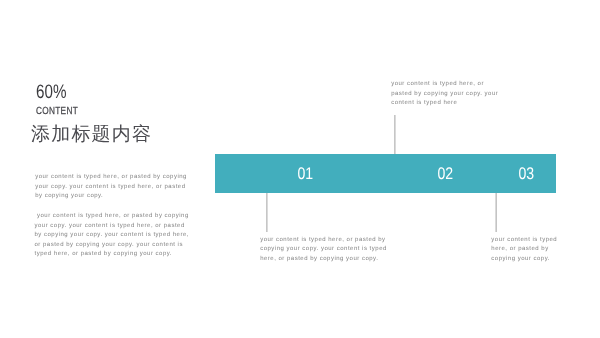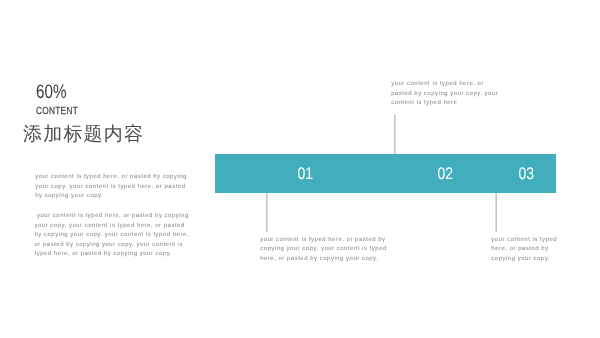--- a/index.html
+++ b/index.html
@@ -25,21 +25,21 @@
     transform:scaleX(0.78);transform-origin:left top;
   }
   .content-label{
     position:absolute;left:36px;top:105.5px;
     font-size:10.3px;line-height:normal;color:#4a4a4f;letter-spacing:0.4px;
     -webkit-text-stroke:0.28px #4a4a4f;
     white-space:nowrap;
     transform:scaleX(0.8);transform-origin:left top;
   }
   .title{
-    position:absolute;left:23px;top:121.3px;
+    position:absolute;left:31px;top:121.3px;
     font-size:19px;line-height:normal;color:#4b4b50;letter-spacing:1.2px;
     white-space:nowrap;
   }
 
   
   .bar{
     position:absolute;left:215.2px;top:154.1px;
     width:340.7px;height:38.5px;background:#42aebd;text-align:right;
   }
   .bar .num{

